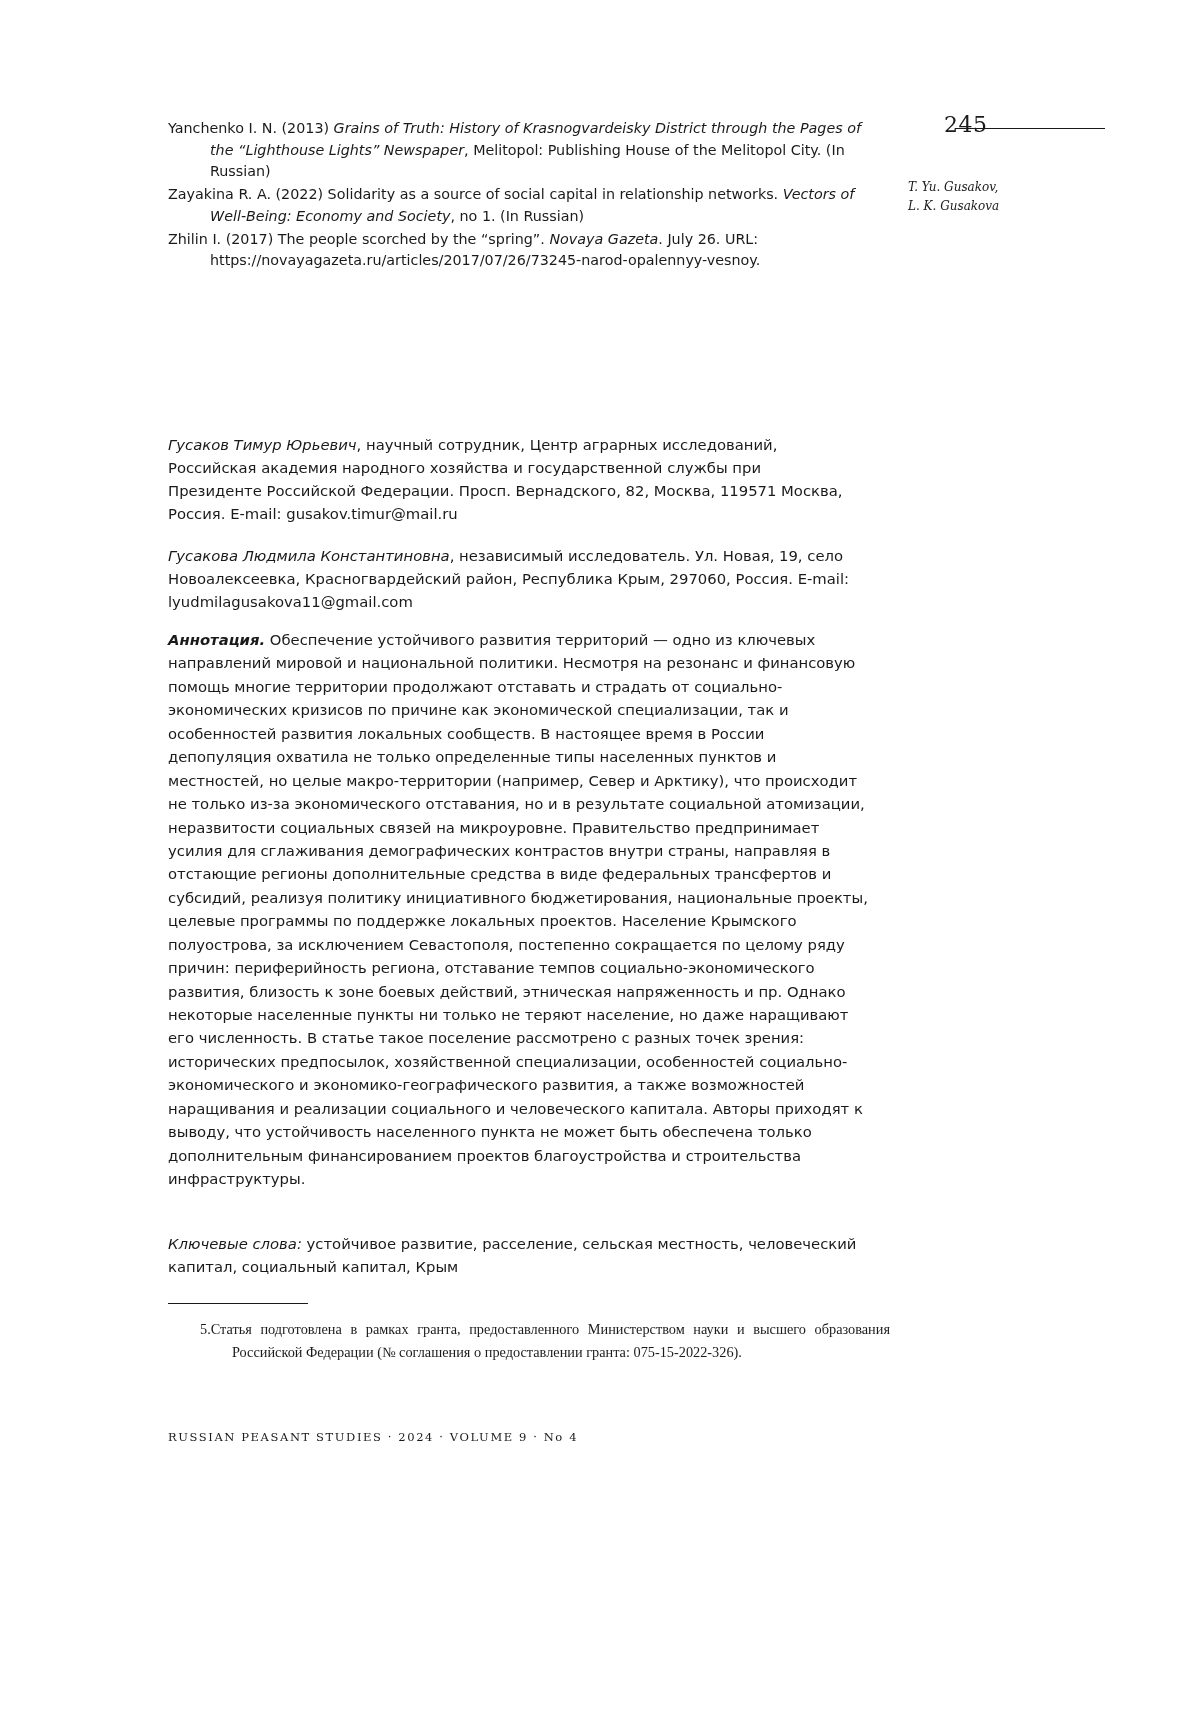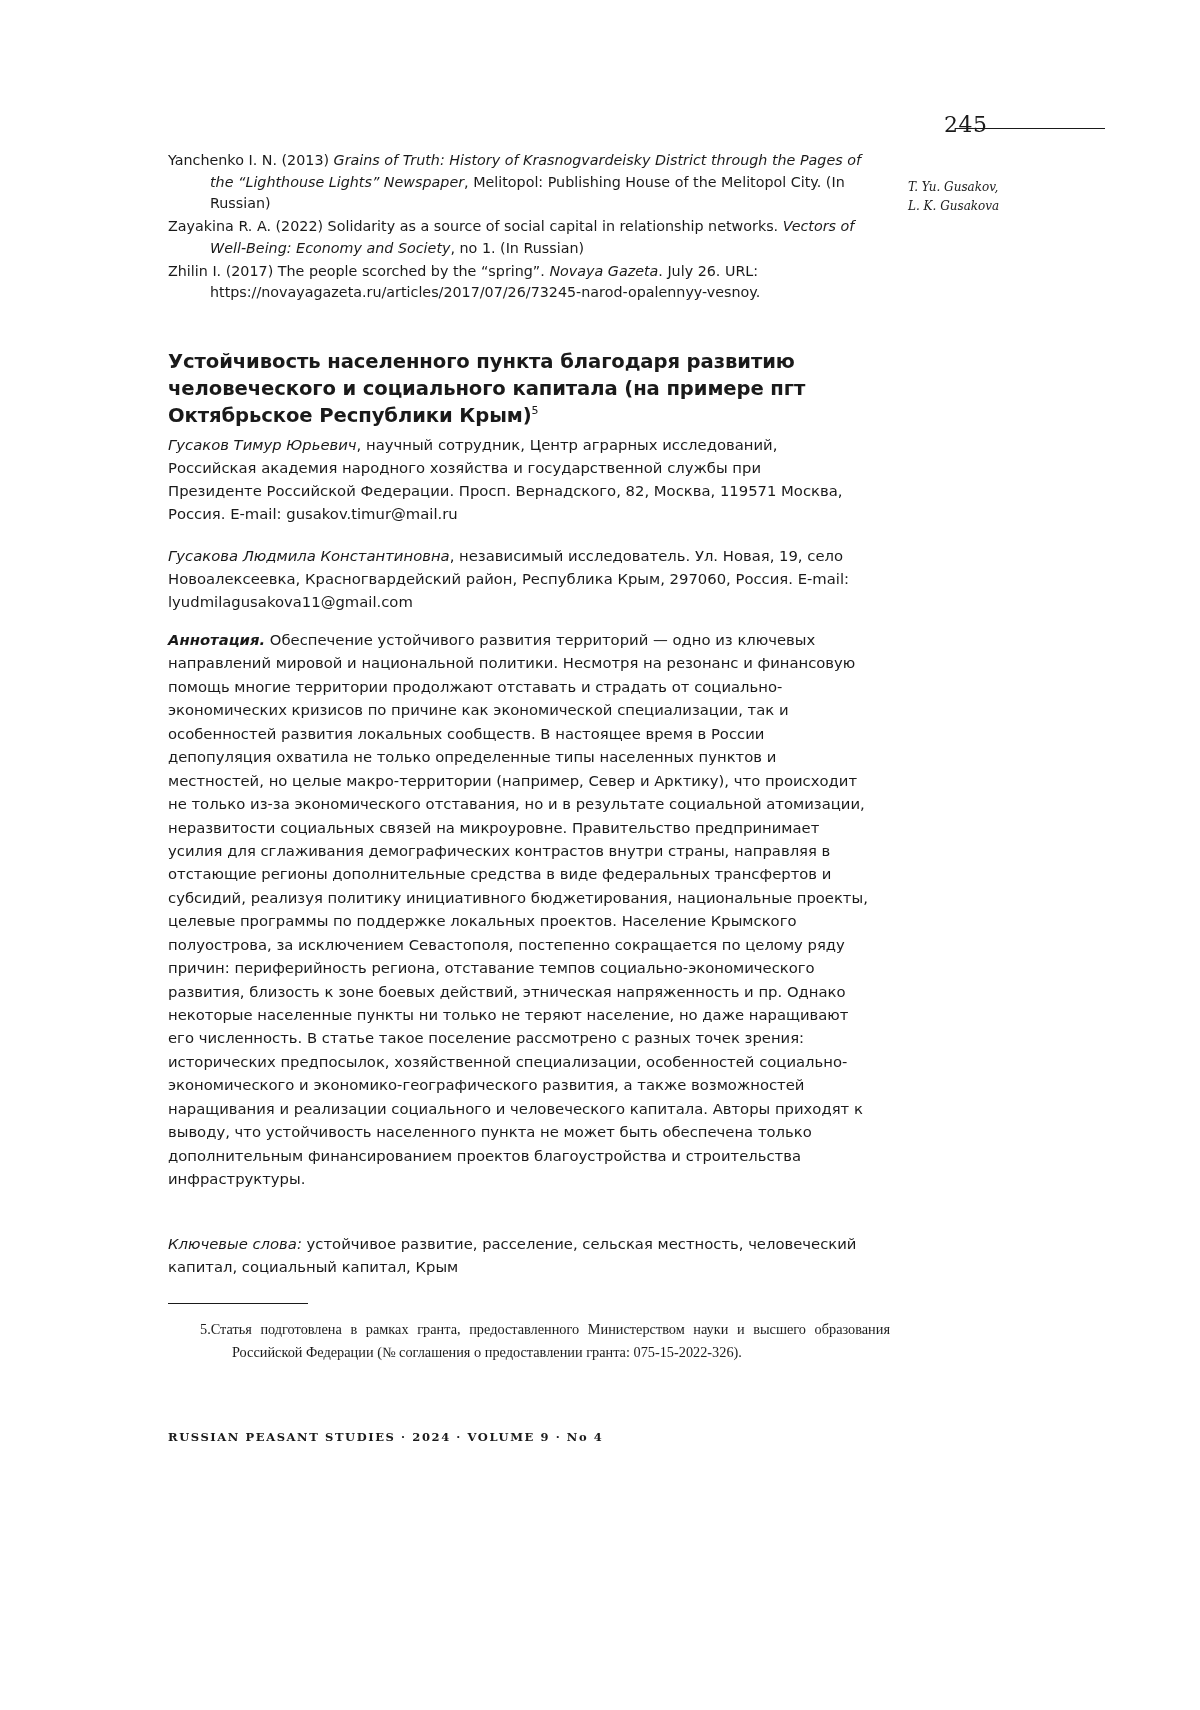--- a/index.html
+++ b/index.html
@@ -25,21 +25,20 @@
 
   
   .refs {
     position: absolute;
     left: 168px;
     top: 118px;
     width: 718px;
     font-size: 14.3px;
     line-height: 1.52;
     color: #1a1a1a;
-    margin-top: 32px;
   }
   .ref-entry {
     padding-left: 42px;
     text-indent: -42px;
     margin-bottom: 1px;
   }
   .ref-entry i { font-style: italic; }
 
   
   .pagenum {
@@ -151,21 +150,21 @@
     text-indent: -32px;
   }
 
   
   .footer {
     position: absolute;
     left: 168px;
     top: 1430px;
     font-family: "DejaVu Serif", serif;
     font-size: 11.5px;
-    font-weight: bold;
+    font-weight: normal;
     letter-spacing: 1.6px;
     color: #1a1a1a;
   }
 </style>
 </head>
 <body>
 
 <div class="page">
 
   <div class="refs">
@@ -174,23 +173,20 @@
     <div class="ref-entry">Zhilin I. (2017) The people scorched by the “spring”. <i>Novaya Gazeta</i>. July 26. URL: https://novayagazeta.ru/articles/2017/07/26/73245-narod-opalennyy-vesnoy.</div>
   </div>
 
   <div class="pagenum">245</div>
   <div class="pagenum-rule"></div>
 
   <div class="margin-note">
     <div class="authors">T. Yu. Gusakov,<br>L. K. Gusakova</div>
   </div>
 
-  <h1 class="art-title">
-    <span>Устойчивость населенного пункта благодаря развитию человеческого и социального капитала (на примере пгт Октябрьское Республики Крым)</span><sup>5</sup>
-  </h1>
 
   <div class="authorblock" id="author1"><i>Гусаков Тимур Юрьевич</i>, научный сотрудник, Центр аграрных исследований, Российская академия народного хозяйства и государственной службы при Президенте Российской Федерации. Просп. Вернадского, 82, Москва, 119571 Москва, Россия. E-mail: gusakov.timur@mail.ru</div>
   <div class="authorblock" id="author2"><i>Гусакова Людмила Константиновна</i>, независимый исследователь. Ул. Новая, 19, село Новоалексеевка, Красногвардейский район, Республика Крым, 297060, Россия. E-mail: lyudmilagusakova11@gmail.com</div>
 
   <div class="abstract">
     <span class="lead">Аннотация.</span><span> Обеспечение устойчивого развития территорий — одно из ключевых направлений мировой и национальной политики. Несмотря на резонанс и финансовую помощь многие территории продолжают отставать и страдать от социально-экономических кризисов по причине как экономической специализации, так и особенностей развития локальных сообществ. В настоящее время в России депопуляция охватила не только определенные типы населенных пунктов и местностей, но целые макро-территории (например, Север и Арктику), что происходит не только из-за экономического отставания, но и в результате социальной атомизации, неразвитости социальных связей на микроуровне. Правительство предпринимает усилия для сглаживания демографических контрастов внутри страны, направляя в отстающие регионы дополнительные средства в виде федеральных трансфертов и субсидий, реализуя политику инициативного бюджетирования, национальные проекты, целевые программы по поддержке локальных проектов. Население Крымского полуострова, за исключением Севастополя, постепенно сокращается по целому ряду причин: периферийность региона, отставание темпов социально-экономического развития, близость к зоне боевых действий, этническая напряженность и пр. Однако некоторые населенные пункты ни только не теряют население, но даже наращивают его численность. В статье такое поселение рассмотрено с разных точек зрения: исторических предпосылок, хозяйственной специализации, особенностей социально-экономического и экономико-географического развития, а также возможностей наращивания и реализации социального и человеческого капитала. Авторы приходят к выводу, что устойчивость населенного пункта не может быть обеспечена только дополнительным финансированием проектов благоустройства и строительства инфраструктуры.</span>
   </div>
 
   <div class="keywords">
     <span class="lead">Ключевые слова:</span><span> устойчивое развитие, расселение, сельская местность, человеческий капитал, социальный капитал, Крым</span>

